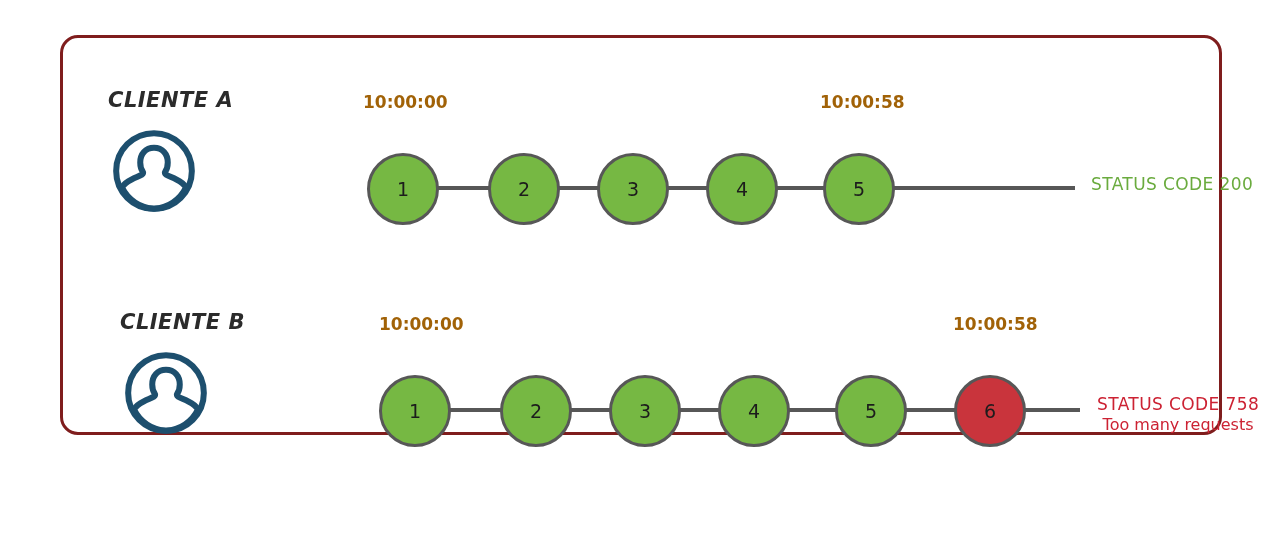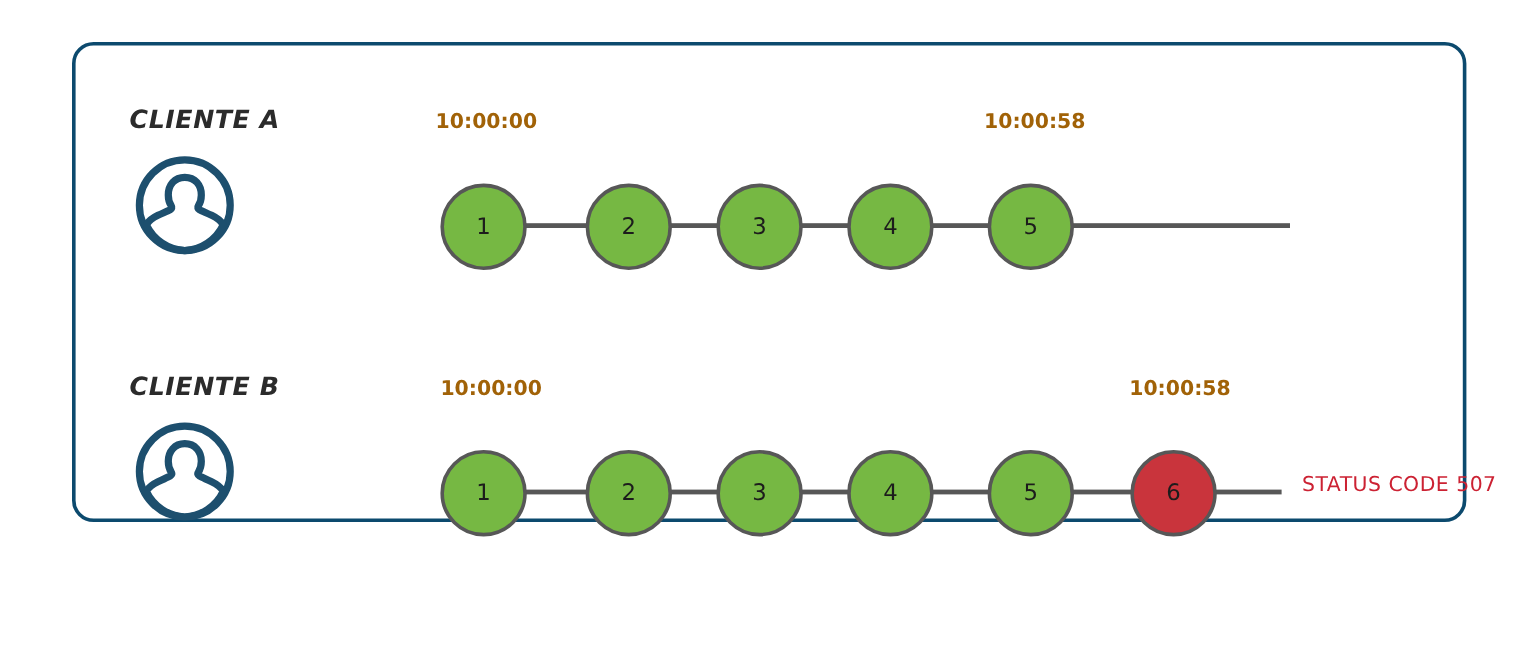--- a/index.html
+++ b/index.html
@@ -24,34 +24,34 @@
   }
 
   
   .frame {
     position: absolute;
     left: 60px;
     top: 35px;
     width: 1162px;
     height: 400px;
     box-sizing: border-box;
-    border: 3px solid #0c4a6e;
+    border: 3px solid #7f1d1d;
     border-radius: 18px;
     background: #ffffff;
   }
 
   
   .row {
     position: absolute;
     left: 0;
     width: 100%;
     height: 200px;
   }
   .row-a { top: 50px; }
-  .row-b { top: 272px; }
+  .row-b { top: 272px; margin-left: 12px; }
 
   
   .client-label {
     position: absolute;
     left: 45px;
     top: 0px;
     font-family: "DejaVu Sans", sans-serif;
     font-size: 21px;
     font-style: italic;
     font-weight: 700;
@@ -179,20 +179,21 @@
           </div>
         <div class="node ok" style="left:643px">
             <span>4</span>
           </div>
         <div class="node ok" style="left:760px">
             <span>5</span>
           </div>
       </div>
 
       <div class="status ok" style="left:1028px; top:86px;">
+        <span class="line1">STATUS CODE 200</span>
       </div>
     </div>
 
     <div class="row row-b">
       <div class="client-label">CLIENTE B</div>
 
       <div class="avatar">
         <svg viewBox="0 0 100 100" width="86" height="86" aria-hidden="true">
           <circle cx="50" cy="50" r="44" fill="none" stroke="#1d4f6e" stroke-width="7"></circle>
           <path d="M50 23c-10 0-16 7.5-16 17 0 5 1.4 8.5 3 10.8 .8 1.2 .4 2.6 -1 3.4
@@ -228,18 +229,19 @@
           </div>
         <div class="node ok" style="left:760px">
             <span>5</span>
           </div>
         <div class="node err" style="left:879px">
             <span>6</span>
           </div>
       </div>
 
       <div class="status err" style="left:1022px; top:84px;">
-        <span class="line1">STATUS CODE 507</span>
+        <span class="line1">STATUS CODE 758</span>
+        <span class="line2">Too many requests</span>
       </div>
     </div>
 
   </div>
 </div>
 
 </body></html>

